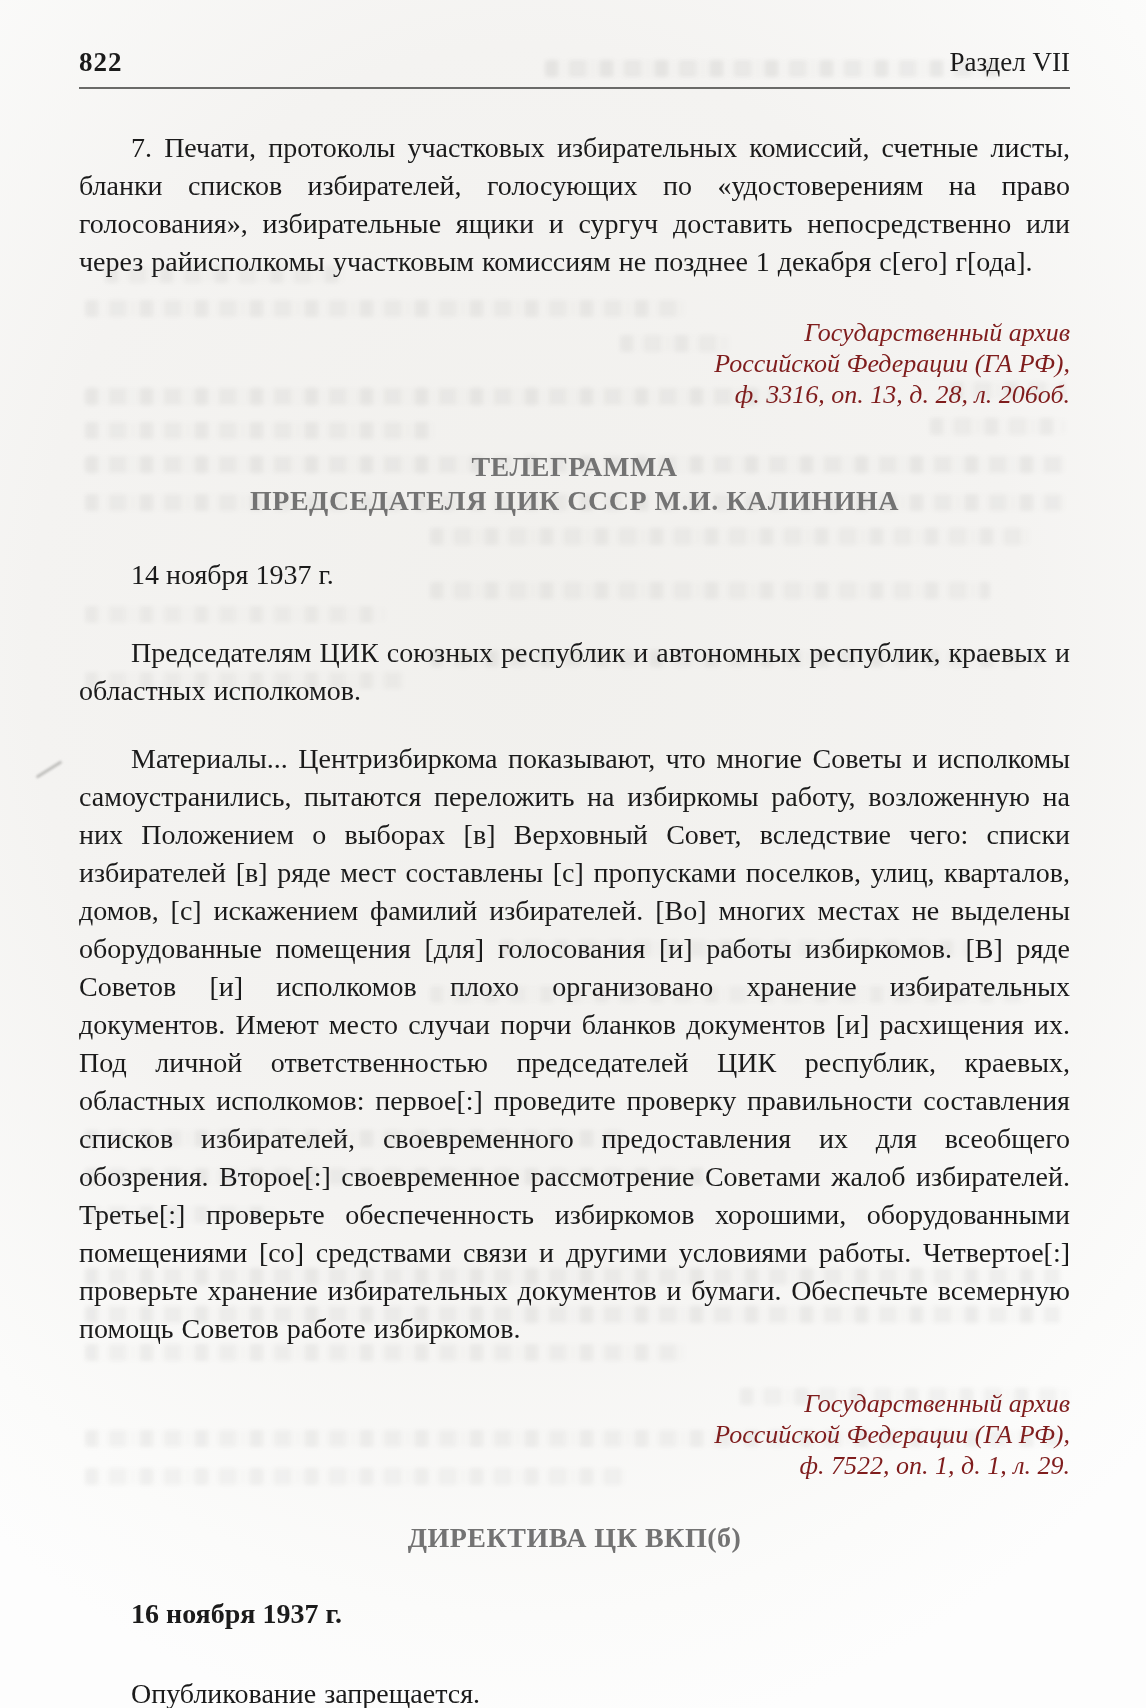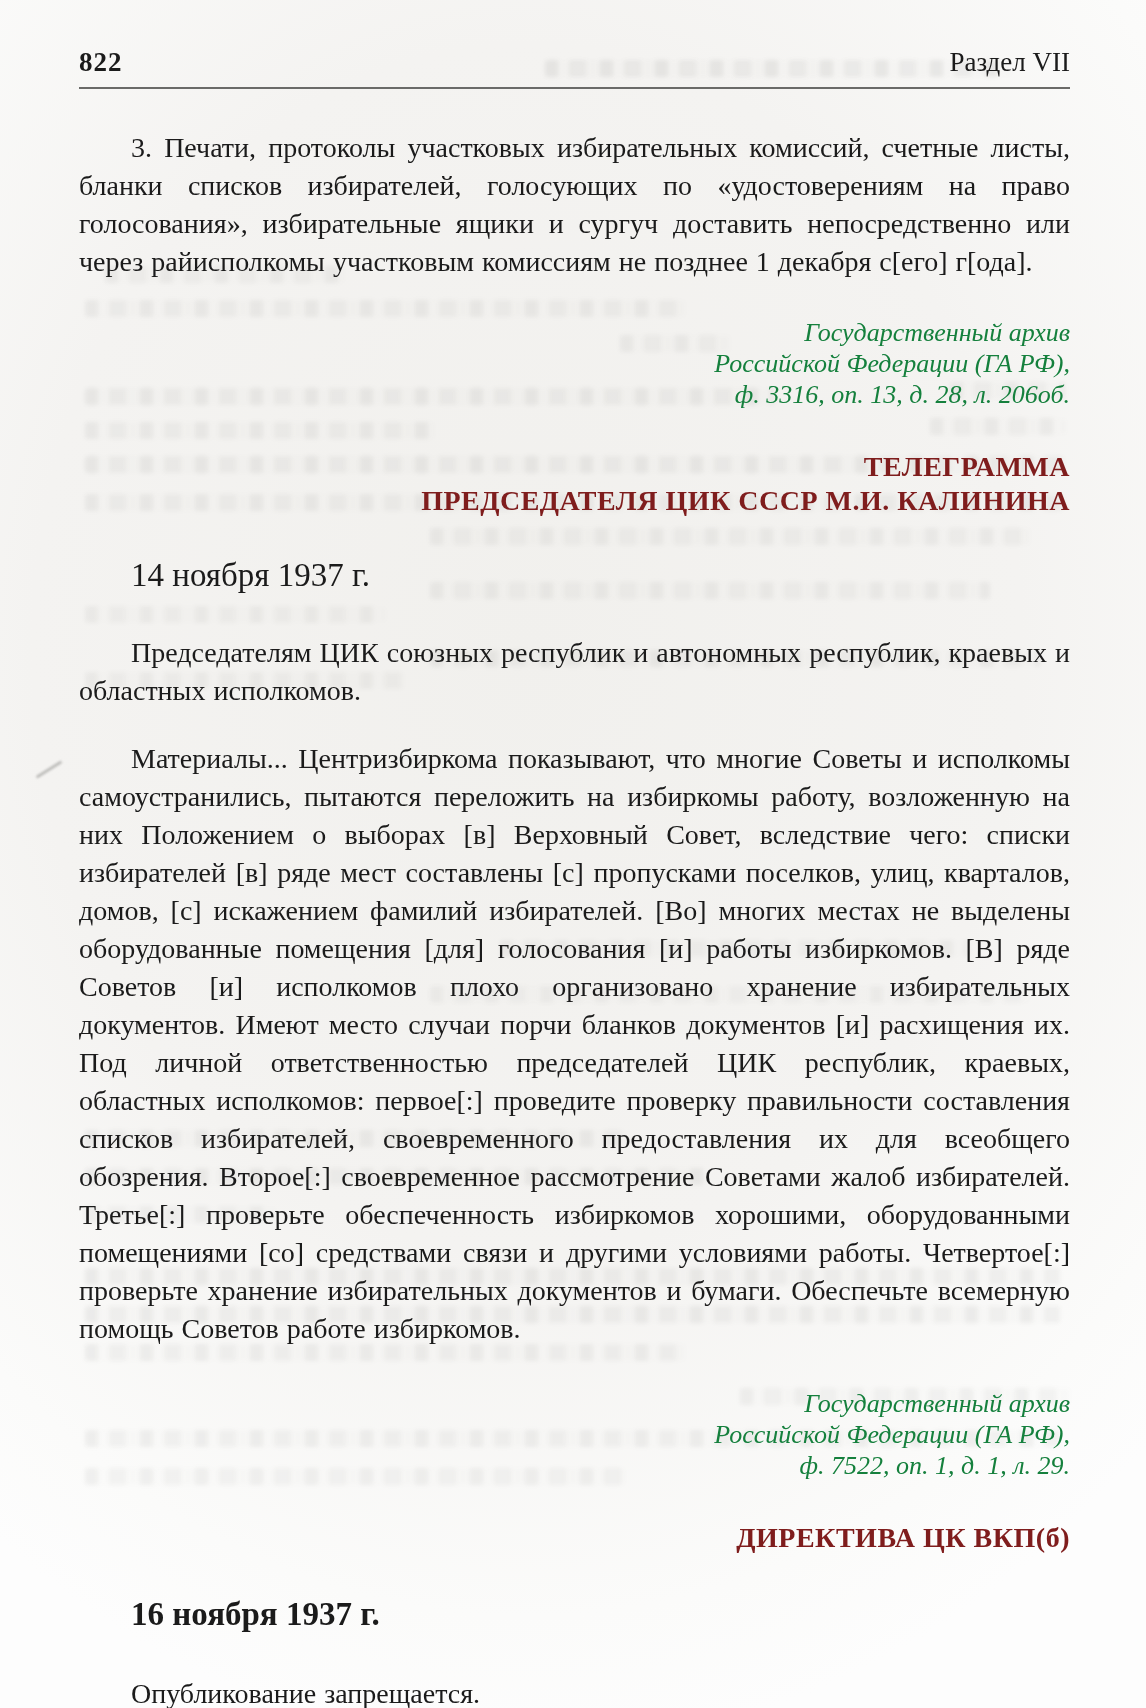--- a/index.html
+++ b/index.html
@@ -36,34 +36,34 @@
     word-spacing: 1px;
   }
   .indent { text-indent: 52px; }
   .par-first { margin-top: 40px; }
   .citation {
     margin-top: 36px;
     text-align: right;
     font-style: italic;
     font-size: 26px;
     line-height: 31px;
-    color: #15803d;
+    color: #7f1d1d;
   }
   .doc-title {
     margin-top: 40px;
-    text-align: right;
+    text-align: center;
     font-weight: bold;
     font-size: 28px;
     line-height: 34px;
     letter-spacing: 0.5px;
-    color: #7f1d1d;
+    color: #737373;
   }
   .date-line {
     margin-top: 38px;
-    font-size: 33px;
+    font-size: 28px;
     line-height: 38px;
     text-indent: 52px;
     text-align: left;
   }
   .addressee { margin-top: 40px; }
   .main-body { margin-top: 30px; }
   .citation-2 { margin-top: 40px; }
   .doc-title-2 { }
   .date-line-2 { margin-top: 40px; font-weight: bold; }
   .restriction { margin-top: 42px; }
@@ -125,21 +125,21 @@
   </div>
 <div class="pencil-mark"></div>
 
 <div class="page-content">
 
   <div class="running-head">
     <span class="pagenum">822</span>
     <span class="section">Раздел VII</span>
   </div>
 
-  <p class="body-par indent par-first">3. Печати, протоколы участковых избирательных комиссий, счетные листы, бланки списков избирателей, голосующих по «удостоверениям на право голосования», избирательные ящики и сургуч доставить непосредственно или через райисполкомы участковым комиссиям не позднее 1 декабря с[его] г[ода].</p>
+  <p class="body-par indent par-first">7. Печати, протоколы участковых избирательных комиссий, счетные листы, бланки списков избирателей, голосующих по «удостоверениям на право голосования», избирательные ящики и сургуч доставить непосредственно или через райисполкомы участковым комиссиям не позднее 1 декабря с[его] г[ода].</p>
 
   <div class="citation">
     <div>Государственный архив</div>
     <div>Российской Федерации (ГА РФ),</div>
     <div>ф. 3316, оп. 13, д. 28, л. 206об.</div>
   </div>
 
   <div class="doc-title">
     <div>ТЕЛЕГРАММА</div>
     <div>ПРЕДСЕДАТЕЛЯ ЦИК СССР М.И. КАЛИНИНА</div>

